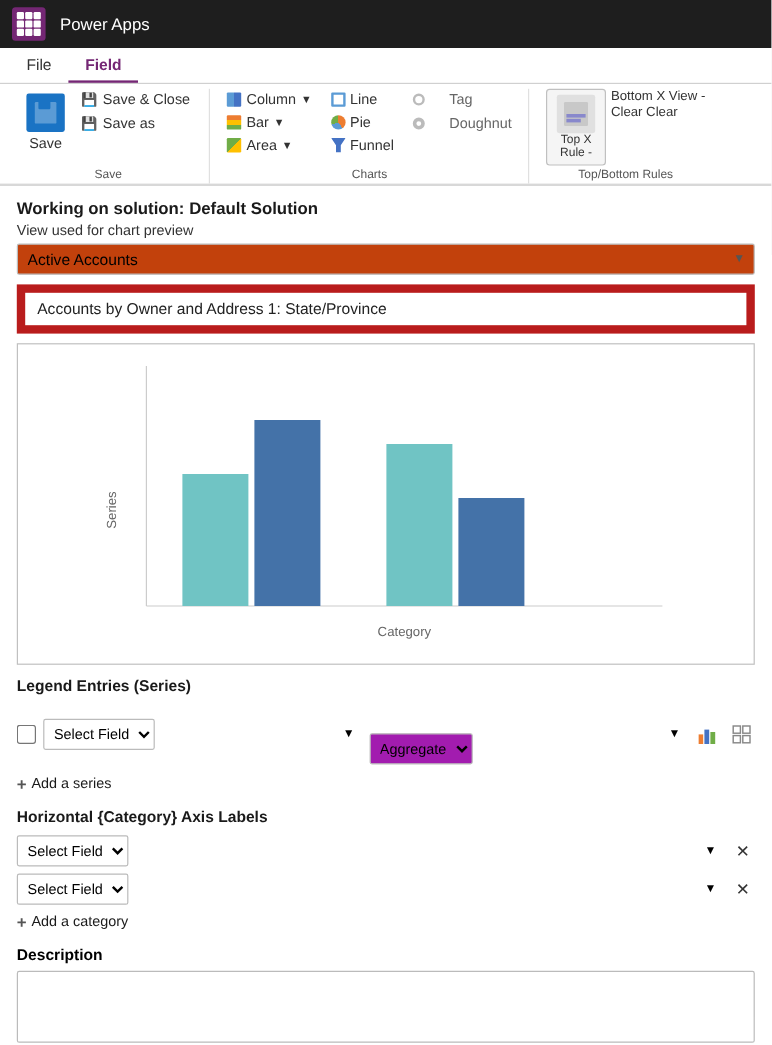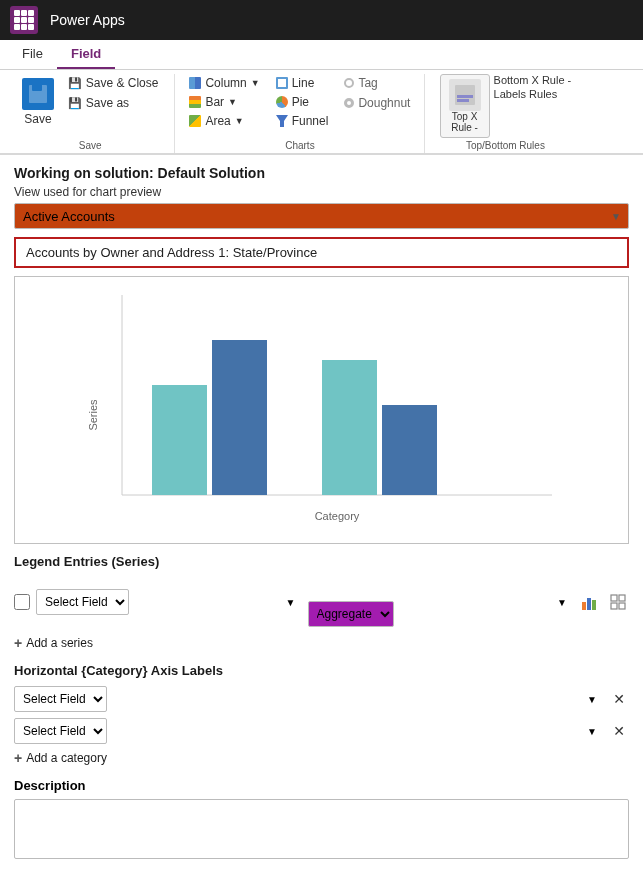--- a/index.html
+++ b/index.html
@@ -176,21 +176,21 @@
       background: #c2410c;
     }
     .dropdown-arrow {
       position: absolute;
       right: 8px; top: 50%; transform: translateY(-50%);
       pointer-events: none; font-size: 10px; color: #555;
     }
 
     
     .chart-title-box {
-      border: 2px solid #b91c1c;
+      border: 7px solid #b91c1c;
       padding: 6px 10px;
       font-size: 13px;
       color: #222;
       margin-bottom: 8px;
       background: white;
     }
 
     
     .chart-container {
       border: 1px solid #c0c0c0;
@@ -268,21 +268,21 @@
     .desc-textarea {
       width: 100%; height: 60px;
       border: 1px solid #bbb; border-radius: 2px;
       resize: none; font-size: 12px; padding: 4px;
     }
 
     
     .chart-svg { display: block; }
 
     .tag-doughnut { display: flex; flex-direction: column; gap: 2px; }
-    .tag-item, .donut-item { font-size: 12px; color: #666; cursor: pointer; display: flex; align-items: center; gap: 4px; }
+    .tag-item, .donut-item { font-size: 12px; color: #666; cursor: pointer; display: flex; align-items: center; gap: 20px; }
     .tag-dot { width: 10px; height: 10px; border-radius: 50%; border: 2px solid #bbb; display: inline-block; }
   </style>
 </head>
 <body>
 
 <div class="title-bar">
   <div class="title-bar-grid">
     <div class="grid-icon">
       <div class="grid-dot"></div>
         <div class="grid-dot"></div>
@@ -392,22 +392,22 @@
           <svg width="24" height="24">
             <rect x="2" y="2" width="20" height="20" fill="#c8c8c8" rx="1"></rect>
             <rect x="4" y="12" width="16" height="3" fill="#8888cc"></rect>
             <rect x="4" y="16" width="12" height="3" fill="#8888cc"></rect>
           </svg>
         </div>
         <span style="font-size:10px;text-align:center;">Top X<br>Rule -</span>
       </div>
 
       <div class="topbot-rules">
-        <div class="topbot-rule-item">Bottom X Rule -</div>
-        <div class="topbot-rule-item">Labels Rules</div>
+        <div class="topbot-rule-item">Bottom X View -</div>
+        <div class="topbot-rule-item">Clear Clear</div>
       </div>
     </div>
     <span class="ribbon-group-label" style="margin-top:auto;">Top/Bottom Rules</span>
   </div>
 
 </div>
 
 <div class="main-content">
 
   <div class="solution-title">Working on solution: Default Solution</div>

